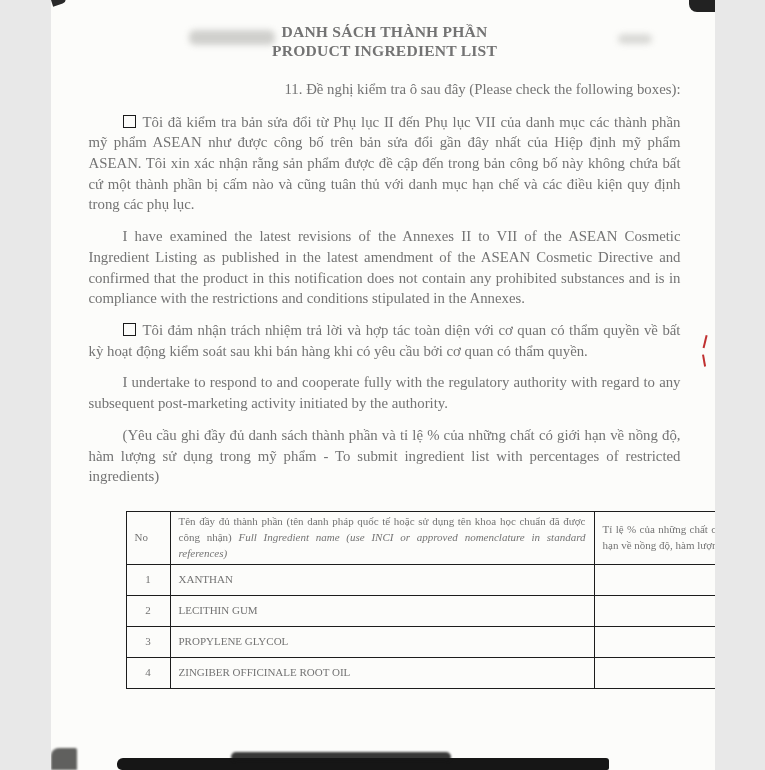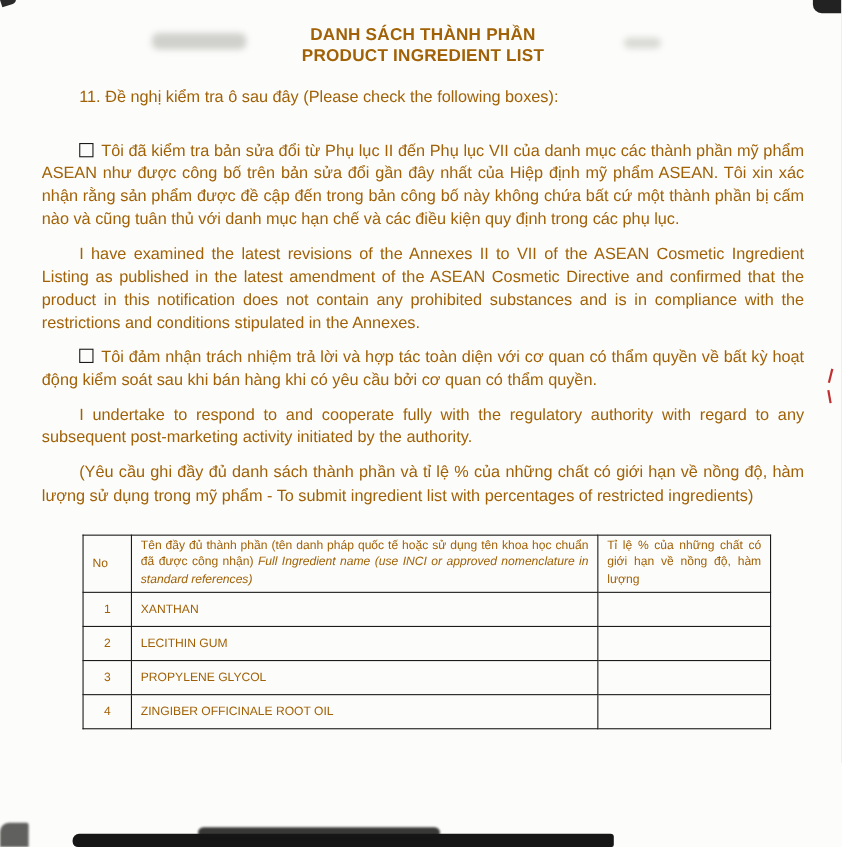--- a/index.html
+++ b/index.html
@@ -1,32 +1,32 @@
 <!DOCTYPE html>
 <html><head>
 <meta charset="utf-8">
 <style>
   html,body{margin:0;padding:0;background:#e8e8e8;}
   .page{
     position:relative;
-    width:765px;height:770px;
+    width:664px;height:770px;
     margin:0 auto;
     background:#fcfcfa;
     box-sizing:border-box;
     padding:22px 34px 0 38px;
-    font-family:Liberation Sans, sans-serif;
+    font-family:Liberation Serif, serif;
     font-size:14.8px;
-    color:#a16207;
+    color:#737373;
     line-height:1.4;
     overflow:hidden;
   }
   .titles{text-align:center;margin:0 0 18px 0;}
   .title{font-weight:bold;font-size:15.6px;letter-spacing:.2px;line-height:1.25;}
   p.para{margin:0 0 11px 0;text-align:justify;text-indent:34px;}
-  p.first{margin-bottom:28px;text-align:left;}
+  p.first{margin-bottom:12px;text-align:right;}
   .checkbox{
     display:inline-block;width:11px;height:11px;
     border:1.4px solid #1a1a1a;margin:0 7px 0 0;
     vertical-align:-1px;background:#fcfcfa;
   }
   .section-head{font-weight:bold;margin:26px 0 10px 0;text-indent:34px;}
   .note{margin:0 0 24px 0;text-align:justify;text-indent:34px;}
   table.ing{
     border-collapse:collapse;
     margin-left:37px;

